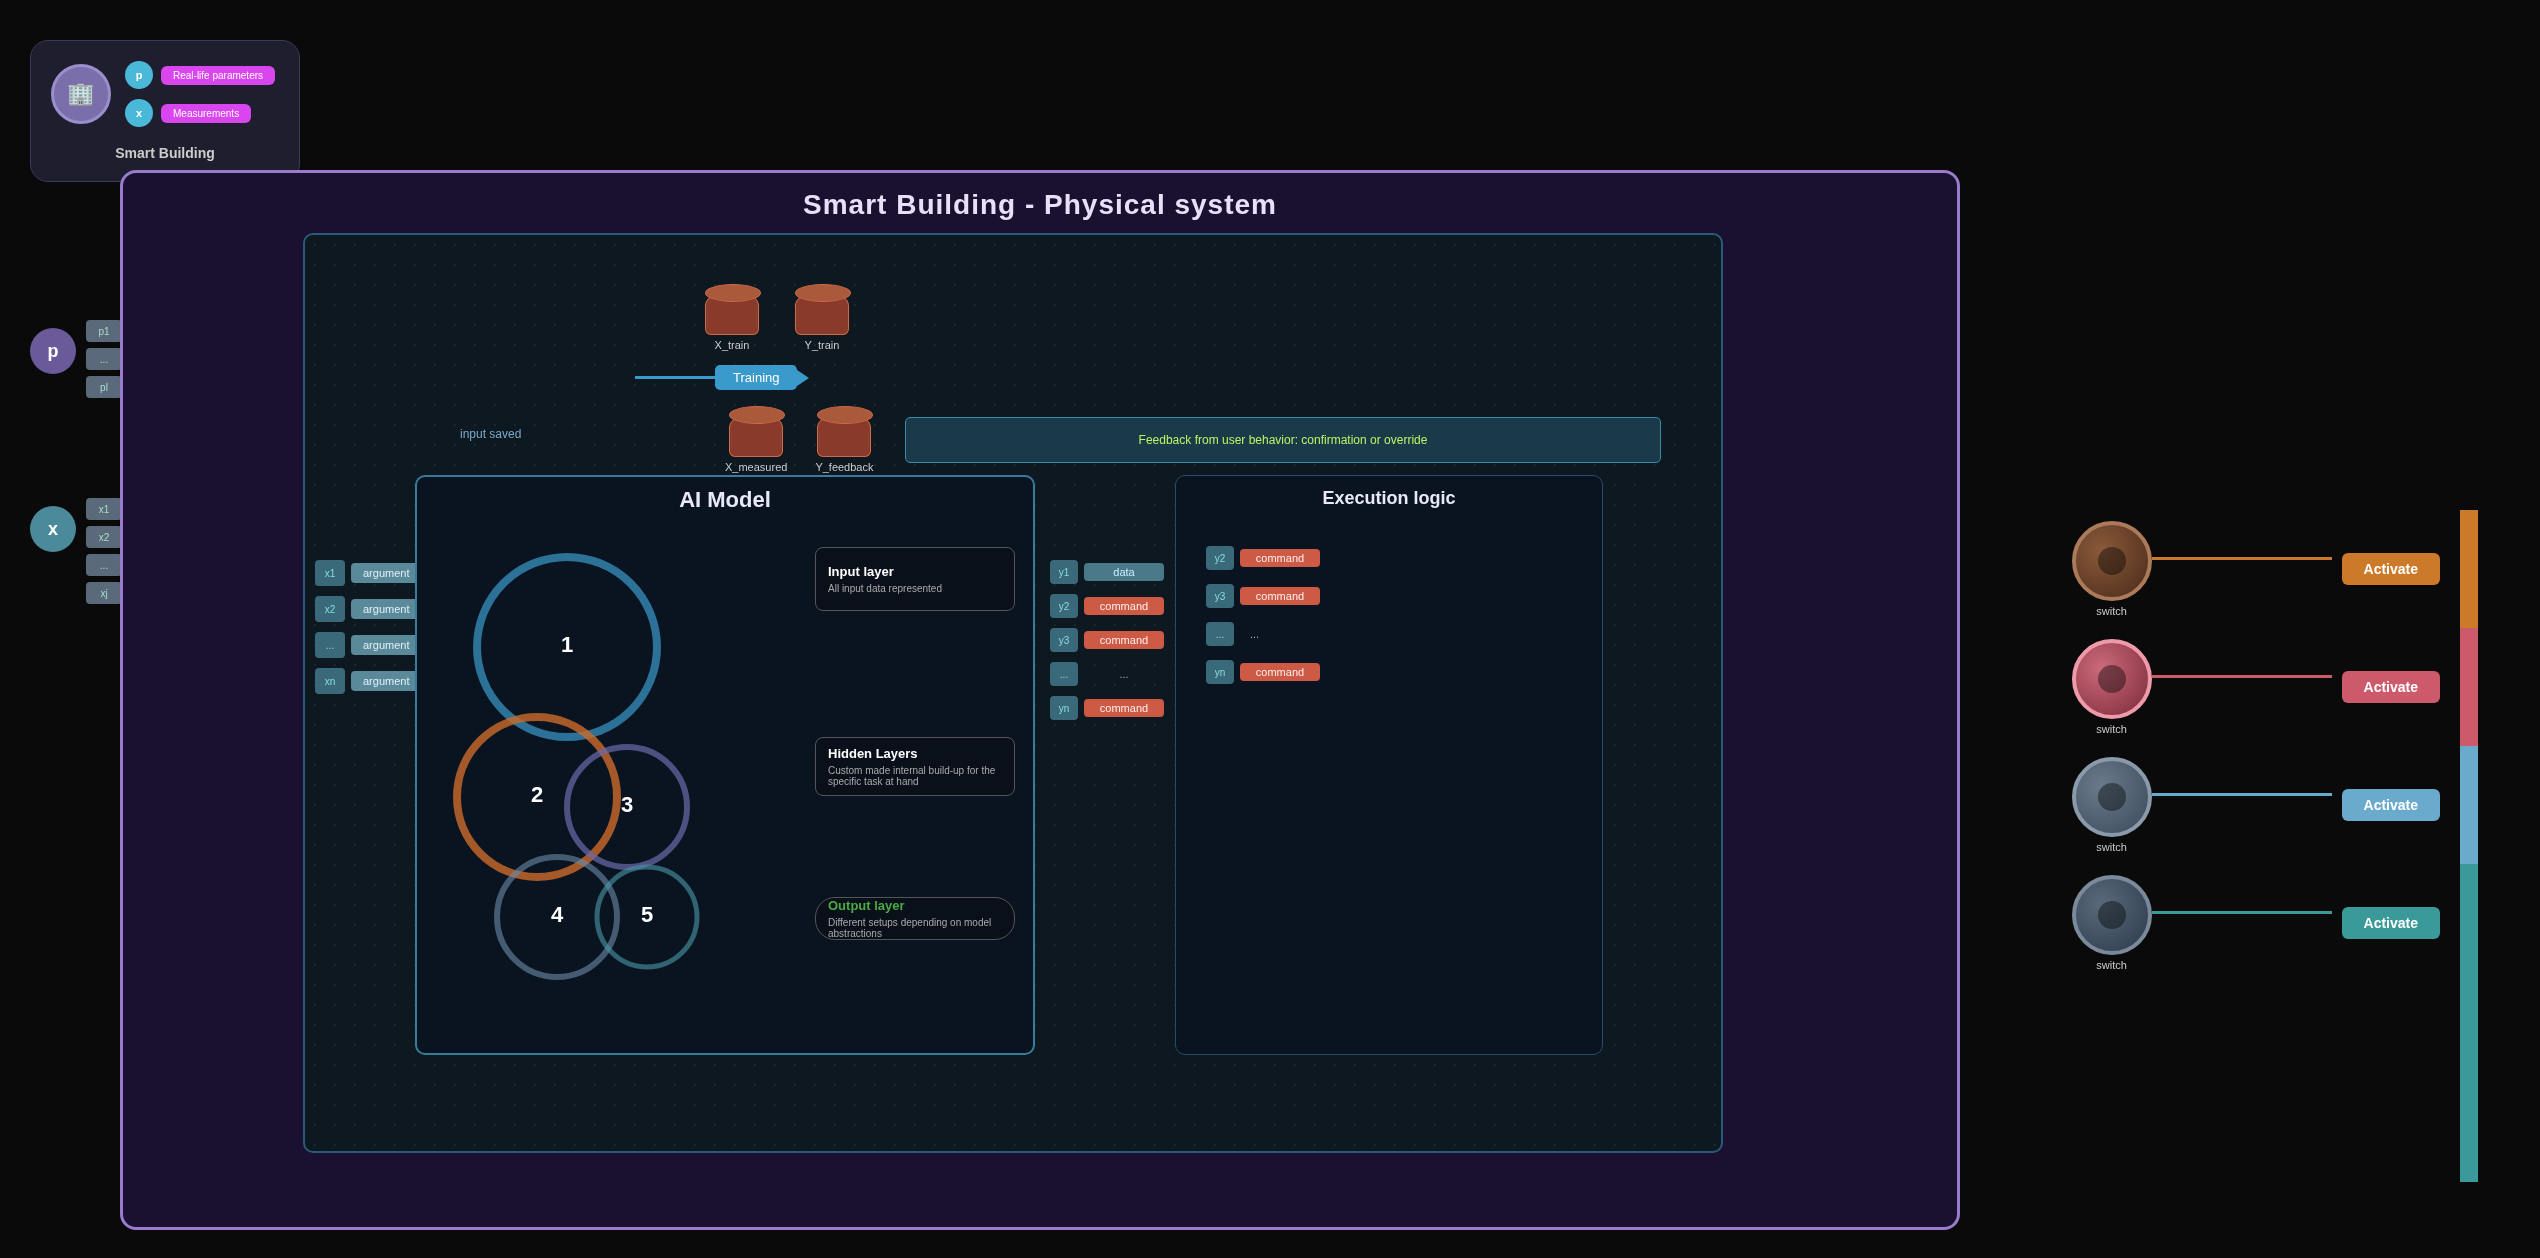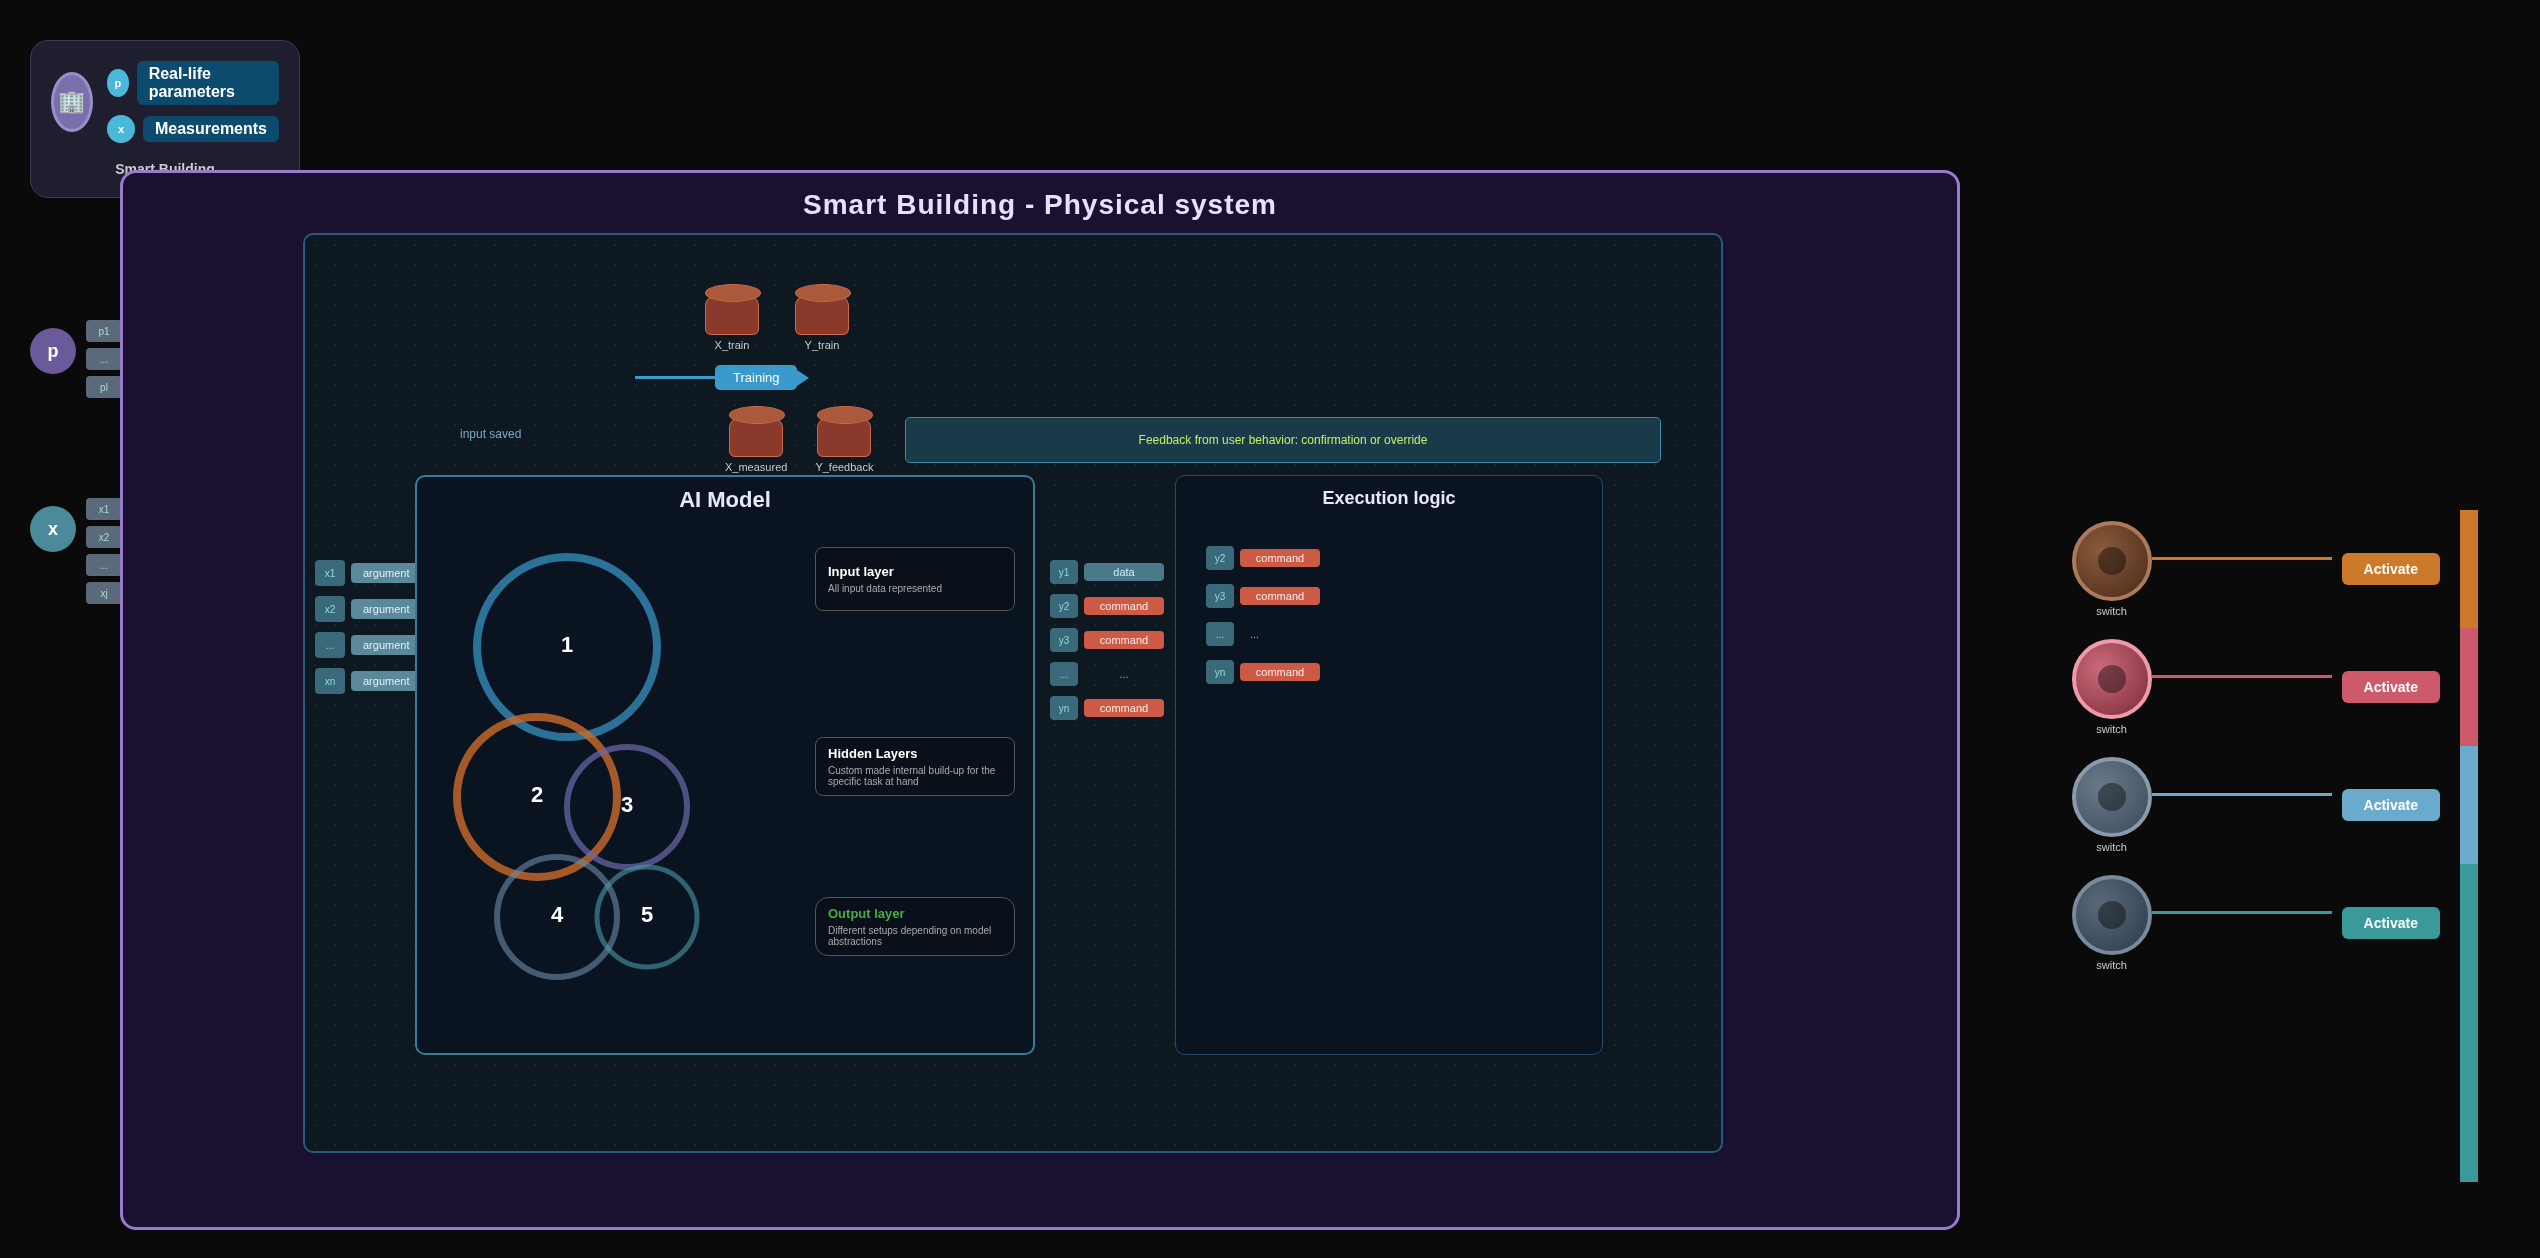--- a/index.html
+++ b/index.html
@@ -57,26 +57,26 @@
       background: #4ab8d8;
       display: flex;
       align-items: center;
       justify-content: center;
       font-size: 11px;
       font-weight: bold;
       color: #fff;
     }
 
     .param-label-box {
-      background: #0c4a6e;
+      background: #d946ef;
       border-radius: 6px;
       padding: 4px 12px;
-      font-size: 16px;
+      font-size: 10px;
       color: #fff;
-      font-weight: bold;
+      font-weight: normal;
     }
 
     .smart-building-label {
       font-size: 14px;
       color: #ccc;
       font-weight: bold;
       text-align: center;
     }
 
     
@@ -512,21 +512,21 @@
       <div style="position:absolute; top:70px; right:18px; background:rgba(10,15,25,0.9); border:1px solid #555; border-radius:8px; padding:16px 12px; width:200px;">
         <div style="font-size:13px; font-weight:bold; color:#fff; margin-bottom:4px;">Input layer</div>
         <div style="font-size:10px; color:#aaa;">All input data represented</div>
       </div>
 
       <div style="position:absolute; top:260px; right:18px; background:rgba(10,15,25,0.9); border:1px solid #555; border-radius:8px; padding:8px 12px; width:200px;">
         <div style="font-size:13px; font-weight:bold; color:#fff; margin-bottom:4px;">Hidden Layers</div>
         <div style="font-size:10px; color:#aaa;">Custom made internal build-up for the specific task at hand</div>
       </div>
 
-      <div style="position:absolute; top:420px; right:18px; background:rgba(10,15,25,0.9); border:1px solid #555; border-radius:13px; padding:8px 12px; width:200px;">
+      <div style="position:absolute; top:420px; right:18px; background:rgba(10,15,25,0.9); border:1px solid #555; border-radius:20px; padding:0 12px; width:200px;">
         <div style="font-size:13px; font-weight:bold; color:#4aaa44; margin-bottom:4px;">Output layer</div>
         <div style="font-size:10px; color:#aaa;">Different setups depending on model abstractions</div>
       </div>
     </div>
 
     <div style="position:absolute; top:325px; left:745px; display:flex; flex-direction:column; gap:10px;">
       <div class="output-row">
         <div class="out-id">y1</div>
         <div class="out-label data">data</div>
       </div>

